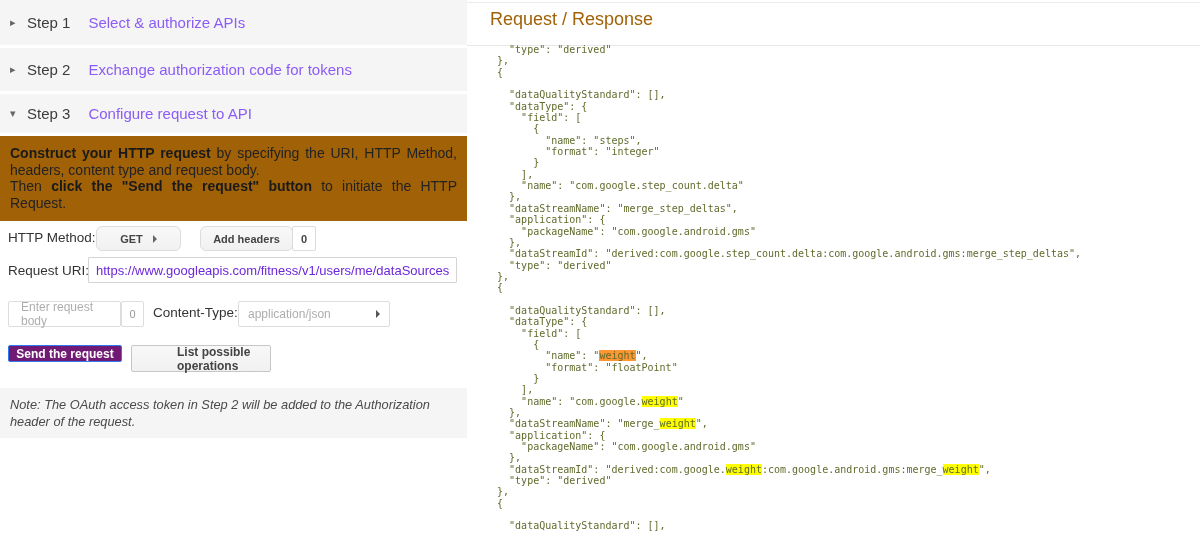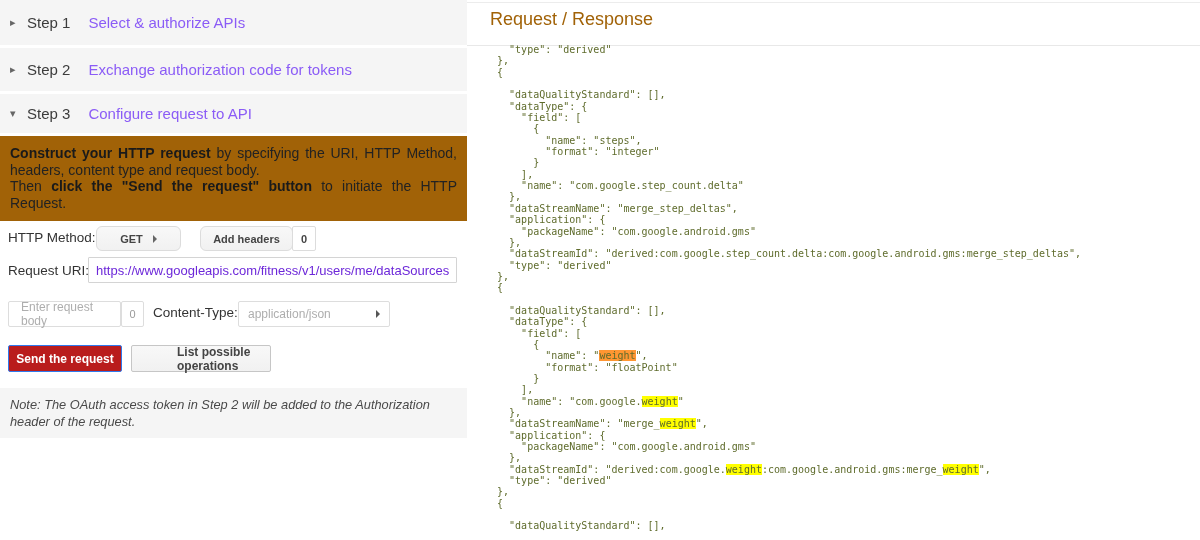--- a/index.html
+++ b/index.html
@@ -107,21 +107,21 @@
       <span>Enter request body</span>
     </div>
     <div class="ghostcount" style="left:121px; top:301px; width:23px; height:26px;">0</div>
 
     <div class="flabel" style="left:153px; top:305px;">Content-Type:</div>
     <div class="ghostbtn justify" style="left:238px; top:301px; width:152px; height:26px; padding:0 9px;">
       <span>application/json</span>
       <span class="arr"></span>
     </div>
 
-    <div class="send-btn" style="left:8px; top:345px; width:114px; height:27px; background:#b91c1c;">Send the request</div>
+    <div class="send-btn" style="left:8px; top:345px; width:114px; height:17px; background:#701a75;">Send the request</div>
     <div class="ops-btn" style="left:131px; top:345px; width:140px; height:27px;padding-left:45px;">List possible operations</div>
 
     <div class="note-box">Note: The OAuth access token in Step 2 will be added to the Authorization header of the request.</div>
   </div>
 
   <div class="right-panel">
     <div class="rp-topline"></div>
     <div class="rp-title" style="color:#a16207;">Request / Response</div>
     <div class="rp-border"></div>
     <div class="json-view" style="color:#5e6b2b;">

